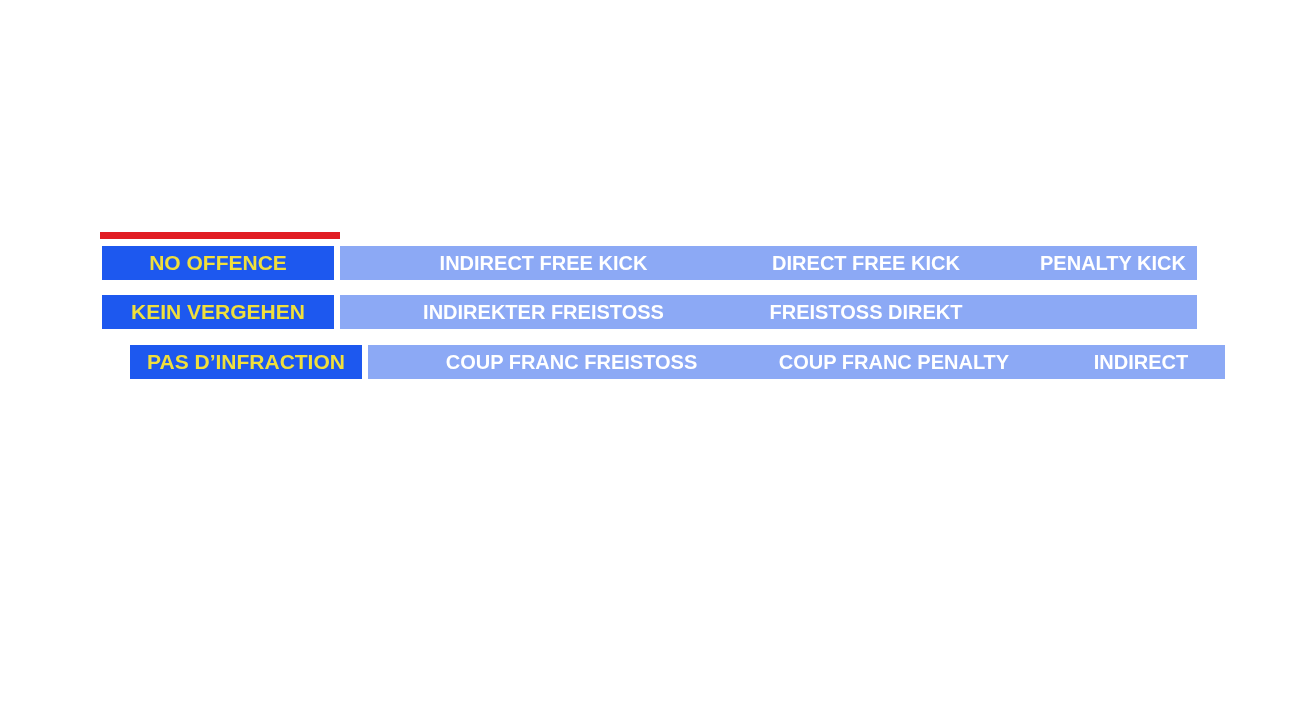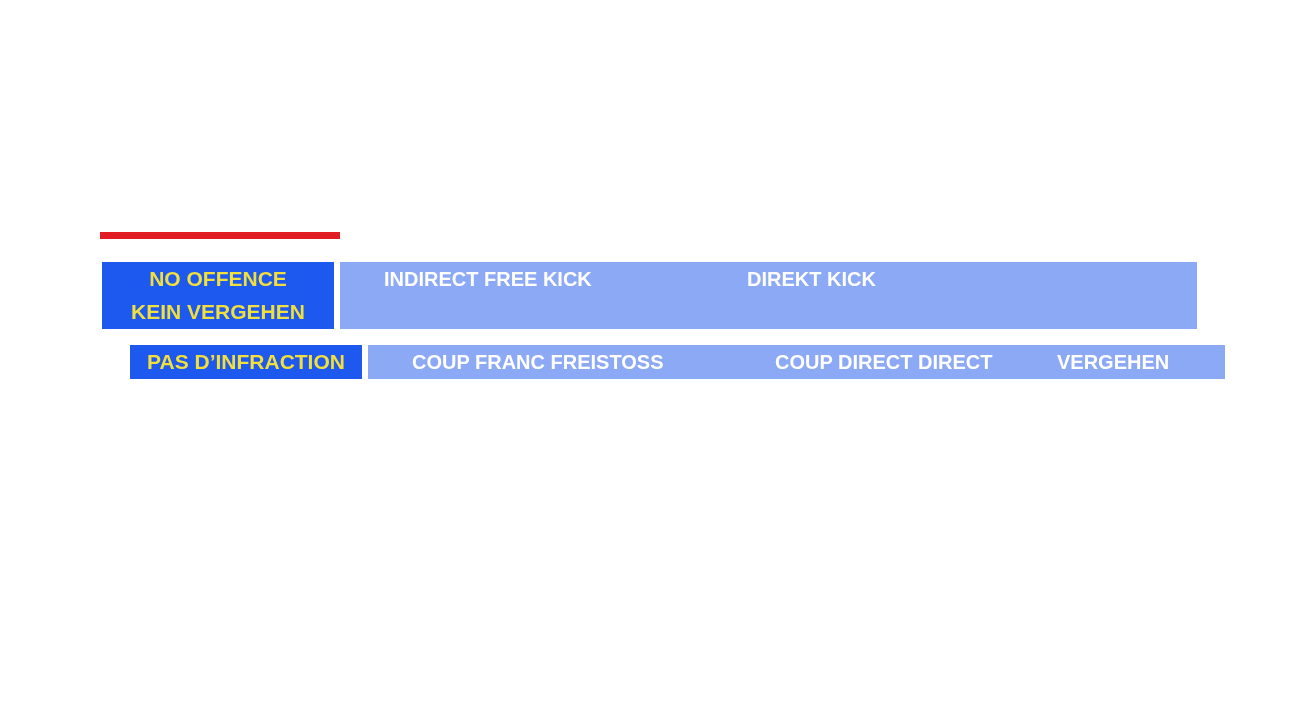--- a/index.html
+++ b/index.html
@@ -22,21 +22,21 @@
     width: 240px;
     height: 7px;
     background: var(--accent-red, #e11d23);
   }
   .row {
     position: absolute;
     left: 0;
     width: 1290px;
     height: 34px;
   }
-  .row.r0 { top: 262px; text-decoration: underline; }
+  .row.r0 { top: 246px; text-decoration: underline; }
   .row.r1 { top: 295px; text-decoration: underline; }
   .row.r2 { top: 345px; margin-left: 28px; }
   .label-cell {
     position: absolute;
     left: 102px;
     top: 0;
     width: 232px;
     height: 34px;
     background: var(--dark-blue, #1d58ef);
     color: var(--yellow, #f0df3c);
@@ -54,48 +54,51 @@
     height: 34px;
     background: var(--light-blue, #8ca9f5);
     display: grid;
     grid-template-columns: 363px 282px 212px;
   }
   .term-cell {
     color: #ffffff;
     font-size: 20px;
     font-weight: bold;
     line-height: 34px;
-    text-align: left;
+    text-align: center;
     white-space: nowrap;
     padding-left: 44px;
   }
 </style>
 </head>
 <body>
 
 <div class="slide">
 
   <div class="red-bar"></div>
 
   <div class="row r0">
     <div class="label-cell">NO OFFENCE</div>
     <div class="term-band">
       <div class="term-cell">INDIRECT FREE KICK</div>
-      <div class="term-cell">DIREKT KICK</div>
+      <div class="term-cell">DIRECT FREE KICK</div>
+      <div class="term-cell">PENALTY KICK</div>
     </div>
   </div>
 
   <div class="row r1">
     <div class="label-cell">KEIN VERGEHEN</div>
     <div class="term-band">
+      <div class="term-cell">INDIREKTER FREISTOSS</div>
+      <div class="term-cell">FREISTOSS DIREKT</div>
     </div>
   </div>
 
   <div class="row r2">
     <div class="label-cell">PAS D’INFRACTION</div>
     <div class="term-band">
       <div class="term-cell">COUP FRANC FREISTOSS</div>
-      <div class="term-cell">COUP DIRECT DIRECT</div>
-      <div class="term-cell">VERGEHEN</div>
+      <div class="term-cell">COUP FRANC PENALTY</div>
+      <div class="term-cell">INDIRECT</div>
     </div>
   </div>
 
 </div>
 
 </body></html>

